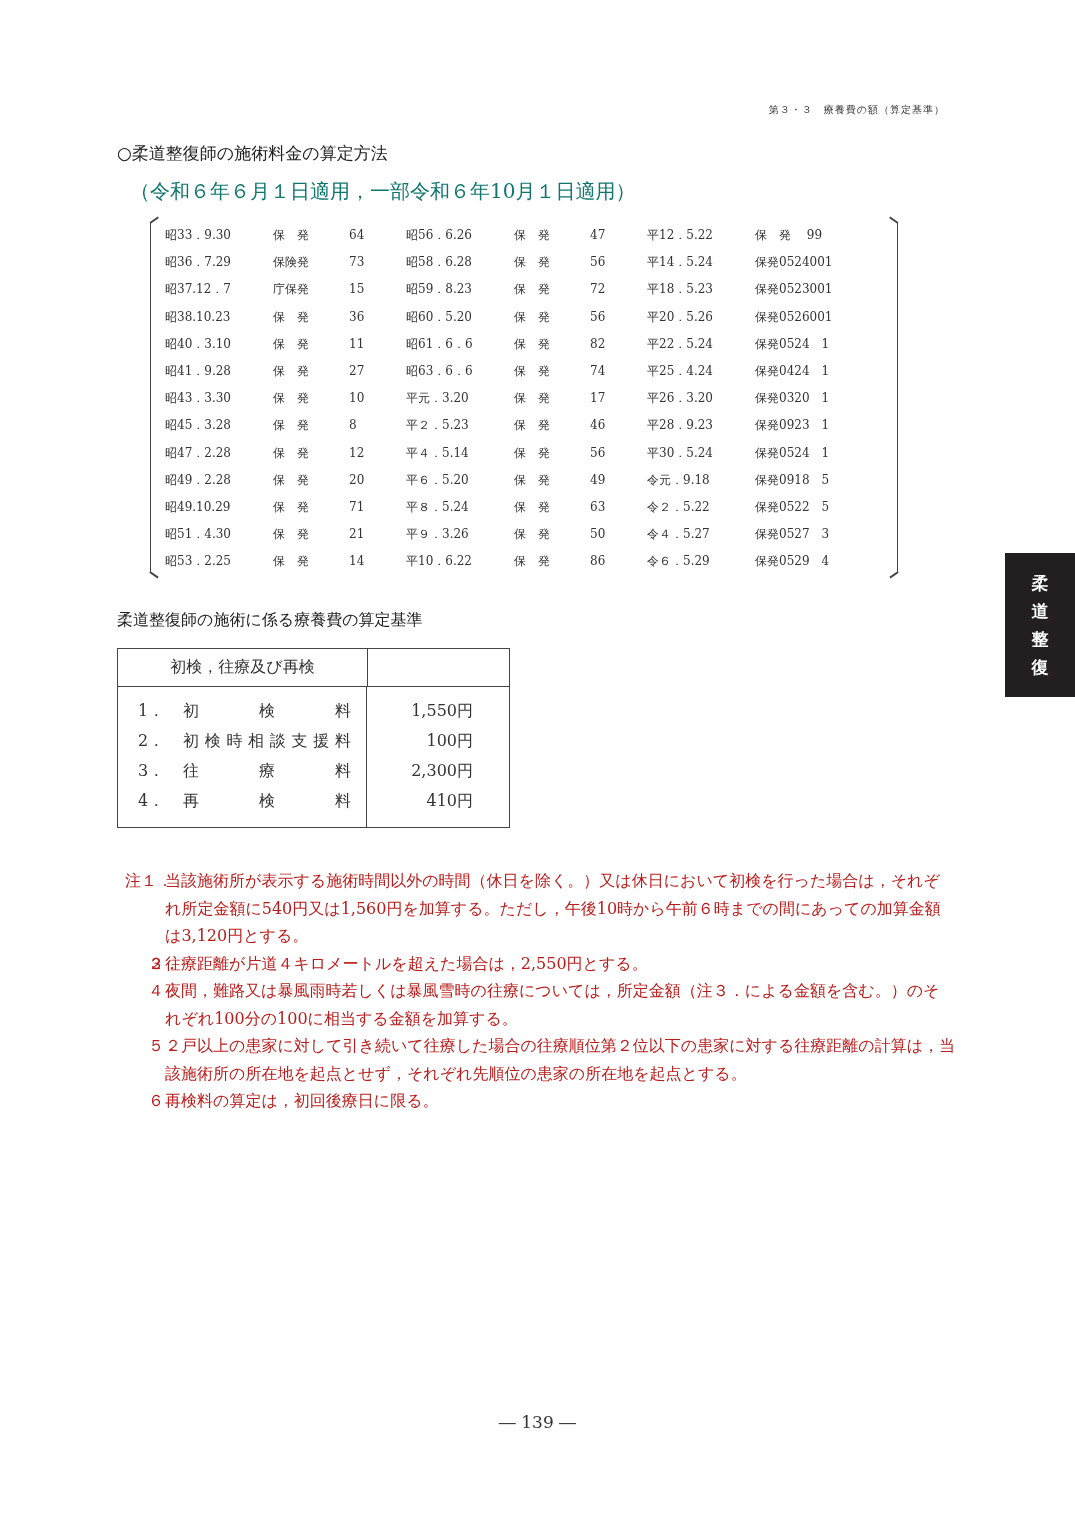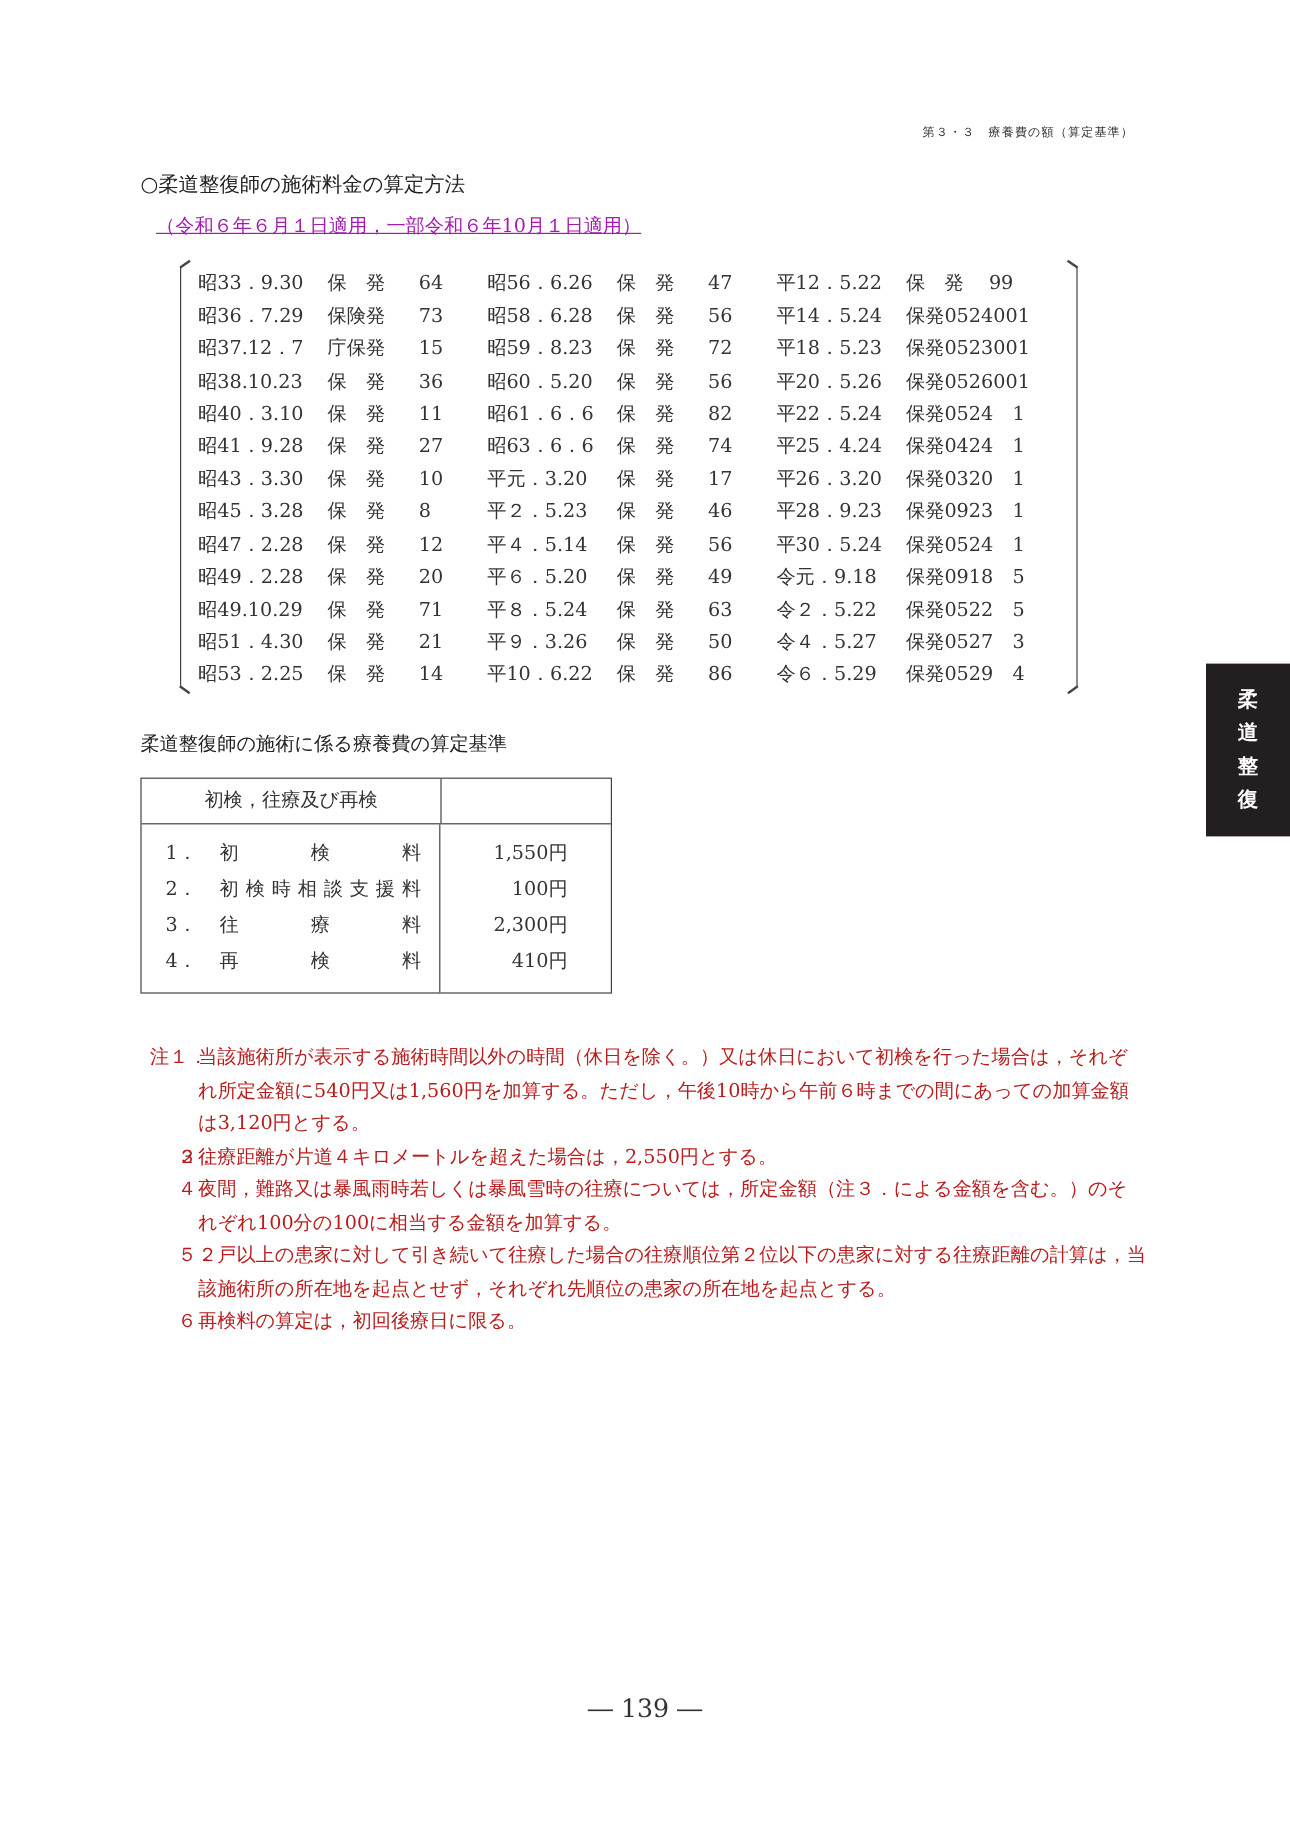--- a/index.html
+++ b/index.html
@@ -12,21 +12,21 @@
     position: absolute; top: 103px; right: 130px;
     font-size: 10px; letter-spacing: 1px; color: #333;
   }
   .section-title {
     position: absolute; top: 142px; left: 117px;
     font-family: "DejaVu Sans", "Liberation Sans", sans-serif;
     font-size: 17px; color: #222;
   }
   .applicability {
     position: absolute; top: 178px; left: 130px;
-    font-size: 16px; color: #a21caf; text-decoration: underline;
+    font-size: 20px; color: #0f766e;
   }
   
   .notice-block {
     position: absolute; top: 222px; left: 150px; width: 748px; height: 350px;
   }
   .bracket-left, .bracket-right {
     position: absolute; top: 0; bottom: 0; width: 8px;
     border-color: #444; border-style: solid;
   }
   .bracket-left { left: 0; border-width: 0 0 0 1.5px; }
@@ -37,21 +37,21 @@
   }
   .bracket-left::before { top: 0; left: -1px; transform: rotate(-35deg); transform-origin: left; }
   .bracket-left::after { bottom: 0; left: -1px; transform: rotate(35deg); transform-origin: left; }
   .bracket-right::before { top: 0; right: -1px; transform: rotate(35deg); transform-origin: right; }
   .bracket-right::after { bottom: 0; right: -1px; transform: rotate(-35deg); transform-origin: right; }
   .notice-cols {
     position: absolute; top: 0; left: 15px; right: 10px; display: flex;
   }
   .notice-col { width: 252px; }
   .notice-row {
-    height: 27.2px; line-height: 27px; font-size: 16px; display: flex; color: #333;
+    height: 27.2px; line-height: 27px; font-size: 12px; display: flex; color: #333;
     white-space: pre;
   }
   .n-date { width: 108px; }
   .n-code { width: 76px; }
   .n-num  { width: 34px; }
   .notice-col.c3 .n-date { width: 108px; }
   .notice-col.c3 .n-code { flex: 1; text-align: left; white-space: pre; }
 
   .subsection-title {
     position: absolute; top: 610px; left: 117px;
@@ -85,21 +85,21 @@
 
   .thumb-tab {
     position: absolute; top: 553px; left: 1005px; width: 70px; height: 144px;
     background: #231f20; color: #fff;
     display: flex; flex-direction: column; align-items: center; justify-content: center;
     font-family: "DejaVu Sans", "Liberation Sans", sans-serif; font-size: 17px; font-weight: bold;
   }
   .thumb-tab span { line-height: 28px; }
   .page-number {
     position: absolute; top: 1412px; left: 0; width: 1075px; text-align: center;
-    font-size: 21px; color: #333;
+    font-size: 17px; color: #333;
   }
 </style>
 </head>
 <body>
 
 <div class="running-head">第３・３　療養費の額（算定基準）</div>
 <div class="section-title">○柔道整復師の施術料金の算定方法</div>
 <div class="applicability">（令和６年６月１日適用，一部令和６年10月１日適用）</div>
 
 <div class="notice-block">

